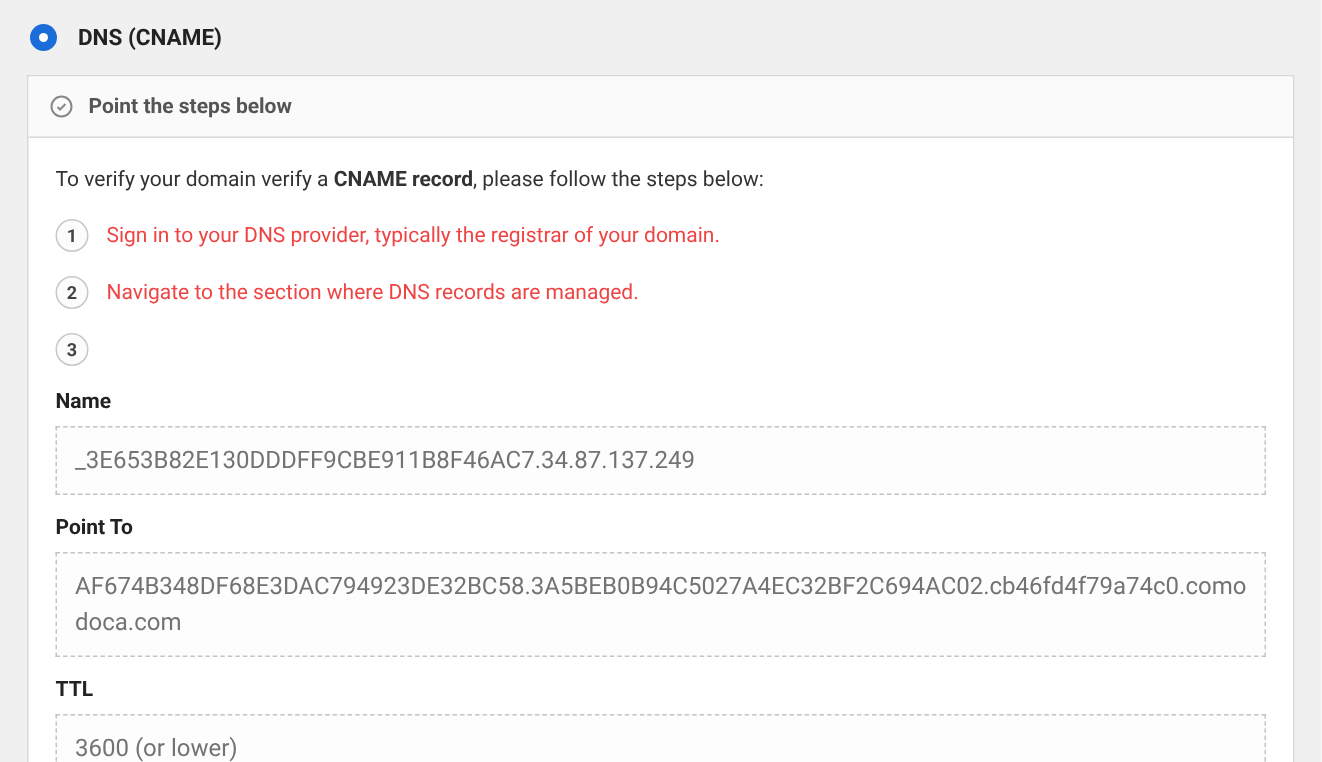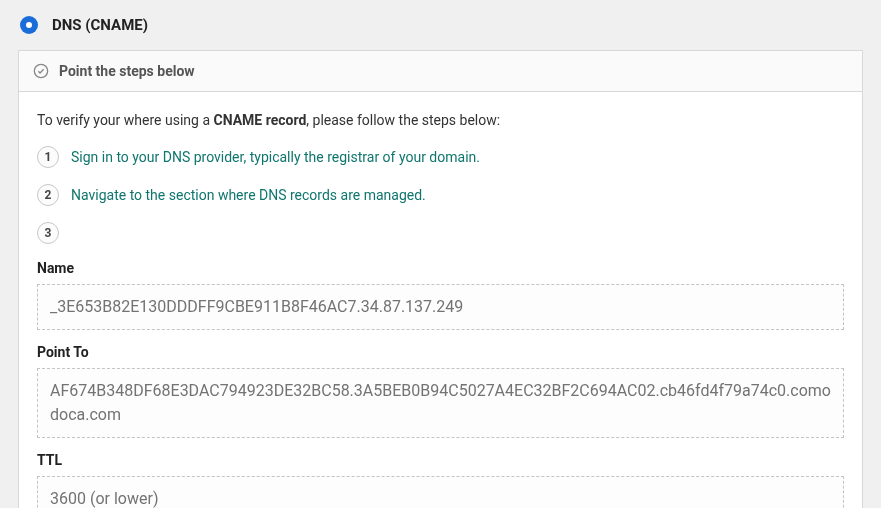--- a/index.html
+++ b/index.html
@@ -89,21 +89,21 @@
       align-items: center;
       justify-content: center;
       font-size: 12px;
       font-weight: 700;
       color: #444;
       margin-right: 12px;
       flex-shrink: 0;
       background: #fcfcfc;
     }
     .step-text {
-      color: #0f766e;
+      color: #ef4444;
     }
     .step-text .bold {
       font-weight: 700;
     }
     .field-group {
       margin: 6px 0 14px 0;
     }
     .field-label {
       font-weight: 700;
       font-size: 14px;
@@ -133,21 +133,21 @@
   <div class="panel-header">
     <svg class="check-icon" viewBox="0 0 24 24" fill="none" stroke="#888" stroke-width="2">
       <circle cx="12" cy="12" r="10"></circle>
       <path d="M8 12.5l2.5 2.5L16 9.5"></path>
     </svg>
     <span class="panel-header-text">Point the steps below</span>
   </div>
 
   <div class="panel-body">
     <p class="intro-line">
-      <span>To verify your where using a </span><span class="bold">CNAME record</span><span>, please follow the steps below:</span>
+      <span>To verify your domain verify a </span><span class="bold">CNAME record</span><span>, please follow the steps below:</span>
     </p>
 
     <div class="step-row">
       <span class="step-num">1</span>
       <span class="step-text">Sign in to your DNS provider, typically the registrar of your domain.</span>
     </div>
 
     <div class="step-row">
       <span class="step-num">2</span>
       <span class="step-text">Navigate to the section where DNS records are managed.</span>

